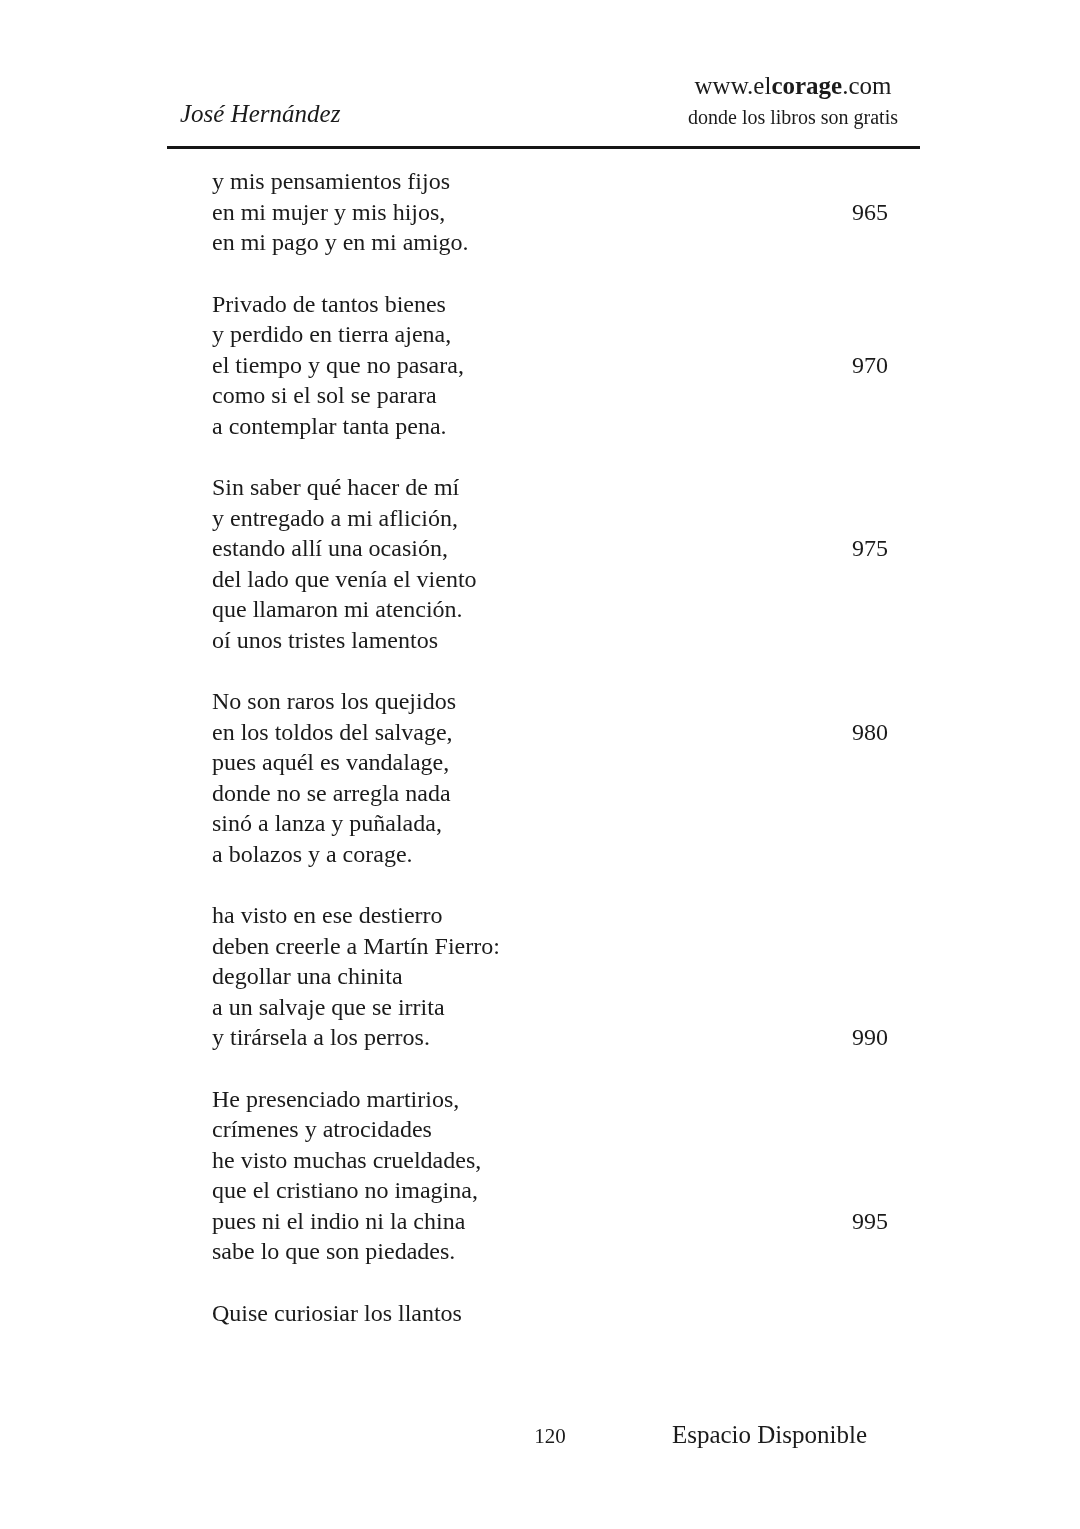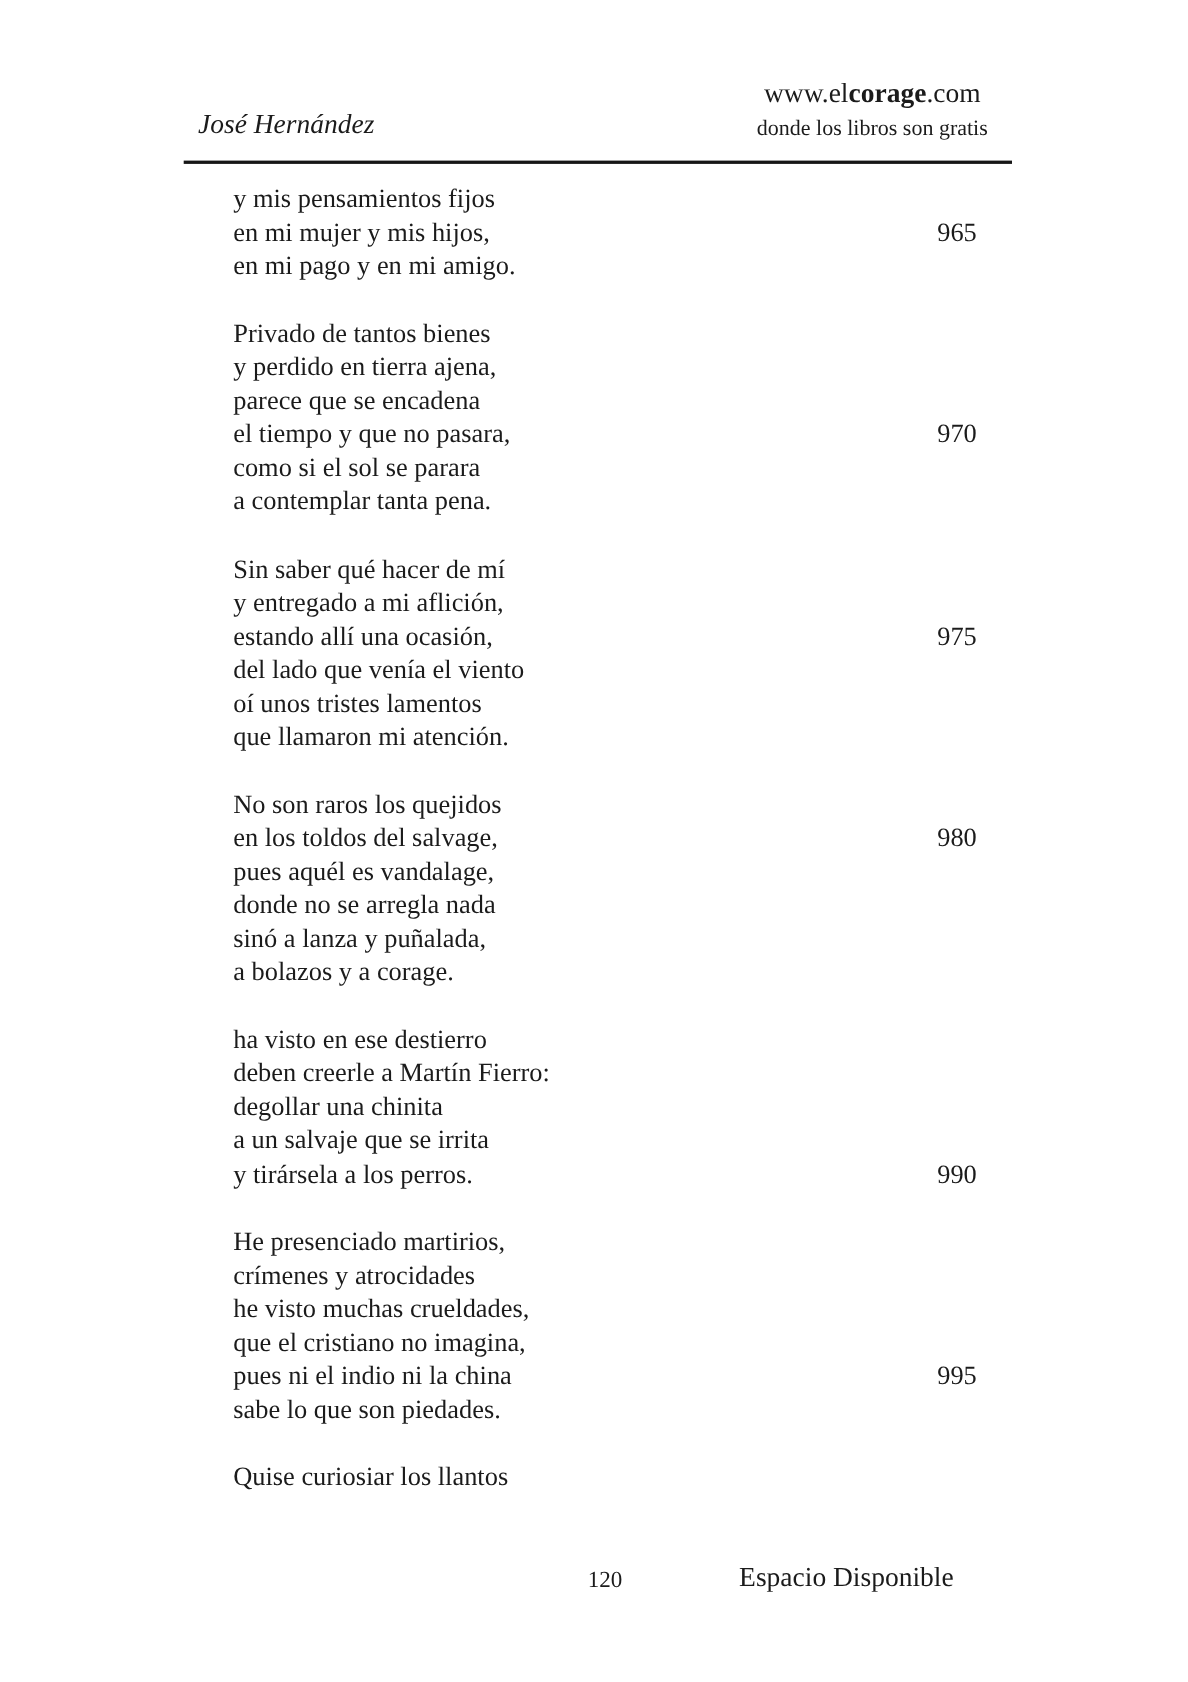--- a/index.html
+++ b/index.html
@@ -110,32 +110,31 @@
 
   <main class="poem">
       <div class="stanza">
         <div class="poem-line"><span class="line-text">y mis pensamientos fijos</span></div>
         <div class="poem-line"><span class="line-text">en mi mujer y mis hijos,</span><span class="line-number">965</span></div>
         <div class="poem-line"><span class="line-text">en mi pago y en mi amigo.</span></div>
       </div>
       <div class="stanza">
         <div class="poem-line"><span class="line-text">Privado de tantos bienes</span></div>
         <div class="poem-line"><span class="line-text">y perdido en tierra ajena,</span></div>
-        <div class="poem-line"><span class="line-text">parece que se encadena</span></div>
         <div class="poem-line"><span class="line-text">el tiempo y que no pasara,</span><span class="line-number">970</span></div>
         <div class="poem-line"><span class="line-text">como si el sol se parara</span></div>
         <div class="poem-line"><span class="line-text">a contemplar tanta pena.</span></div>
       </div>
       <div class="stanza">
         <div class="poem-line"><span class="line-text">Sin saber qué hacer de mí</span></div>
         <div class="poem-line"><span class="line-text">y entregado a mi aflición,</span></div>
         <div class="poem-line"><span class="line-text">estando allí una ocasión,</span><span class="line-number">975</span></div>
         <div class="poem-line"><span class="line-text">del lado que venía el viento</span></div>
+        <div class="poem-line"><span class="line-text">que llamaron mi atención.</span></div>
         <div class="poem-line"><span class="line-text">oí unos tristes lamentos</span></div>
-        <div class="poem-line"><span class="line-text">que llamaron mi atención.</span></div>
       </div>
       <div class="stanza">
         <div class="poem-line"><span class="line-text">No son raros los quejidos</span></div>
         <div class="poem-line"><span class="line-text">en los toldos del salvage,</span><span class="line-number">980</span></div>
         <div class="poem-line"><span class="line-text">pues aquél es vandalage,</span></div>
         <div class="poem-line"><span class="line-text">donde no se arregla nada</span></div>
         <div class="poem-line"><span class="line-text">sinó a lanza y puñalada,</span></div>
         <div class="poem-line"><span class="line-text">a bolazos y a corage.</span></div>
       </div>
       <div class="stanza">

